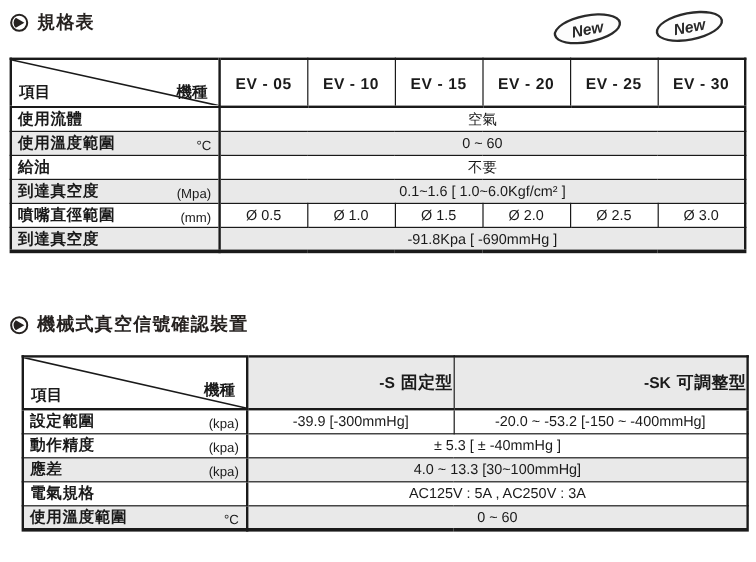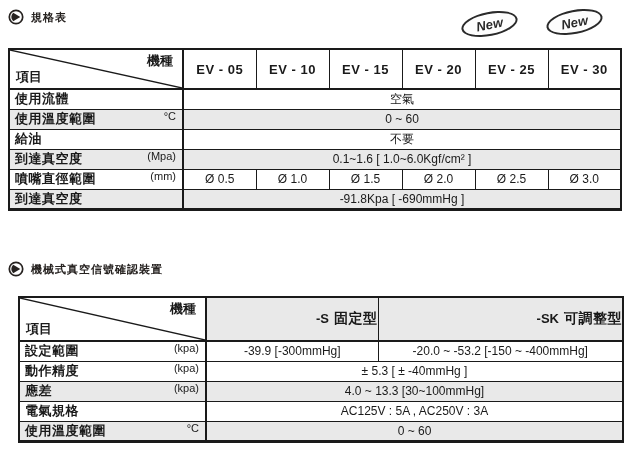--- a/index.html
+++ b/index.html
@@ -1,20 +1,20 @@
 <!DOCTYPE html>
 <html><head>
 <meta charset="utf-8">
 <style>
   * { margin:0; padding:0; box-sizing:border-box; }
   body { background:#fff; font-family:"Liberation Sans", sans-serif; color:#1a1a1a; }
   .page { position:relative; width:630px; height:468px; background:#ffffff; overflow:hidden; }
 
-  .section-title { position:absolute; left:8px; display:flex; align-items:flex-end; gap:7px;
-                   font-size:11px; font-weight:bold; letter-spacing:1px; color:#262220; }
+  .section-title { position:absolute; left:8px; display:flex; align-items:center; gap:7px;
+                   font-size:15px; font-weight:bold; letter-spacing:1px; color:#262220; }
   .section-title svg { display:block; }
   #title1 { top:9px; }
   #title2 { top:261px; }
 
   .new-badge { position:absolute; width:57px; height:24px; border:2px solid #2a2a2a; border-radius:50%;
                display:flex; align-items:center; justify-content:center; background:#fdfdfd;
                font-style:italic; font-weight:bold; font-size:13px; color:#2a2a2a;
                transform:rotate(-11deg); }
   #badge1 { left:461px; top:12px; }
   #badge2 { left:546px; top:10px; }
@@ -30,25 +30,25 @@
   #table1 tr.head { height:40px; }
   #table2 tr.head { height:44px; }
   #table1 tr, #table2 tr { height:20px; }
 
   th.model { font-size:13px; font-weight:bold; letter-spacing:0.5px; background:#fff; }
   #table2 th.model { background:#e9e9e9; font-size:14px;text-align:right; }
   #table2 th.model b { font-size:13px; letter-spacing:0; margin-right:5px; }
 
   td.corner { position:relative; background:#fff; }
   td.corner svg { position:absolute; left:0; top:0; width:100%; height:100%; }
-  td.corner .c-tr { position:absolute; top:2px; right:9px; font-size:13px; font-weight:bold; }
+  td.corner .c-tr { position:absolute; top:18px; right:9px; font-size:13px; font-weight:bold; }
   td.corner .c-bl { position:absolute; bottom:2px; left:6px; font-size:13px; font-weight:bold;margin-top:28px; }
 
   td.labelcell { border-right-width:2px; }
-  .lab-wrap { display:flex; justify-content:space-between; align-items:flex-start; padding:0 6px 0 5px; }
+  .lab-wrap { display:flex; justify-content:space-between; align-items:flex-end; padding:0 6px 0 5px; }
   .lab { font-size:13px; font-weight:bold; letter-spacing:0.5px; }
   .unit { font-size:11px; font-weight:normal; }
   td.val { font-size:12px; }
   tr.shaded td { background:#e9e9e9;margin-top:13px; }
 </style>
 </head>
 <body>
 
 <div class="page">
 

